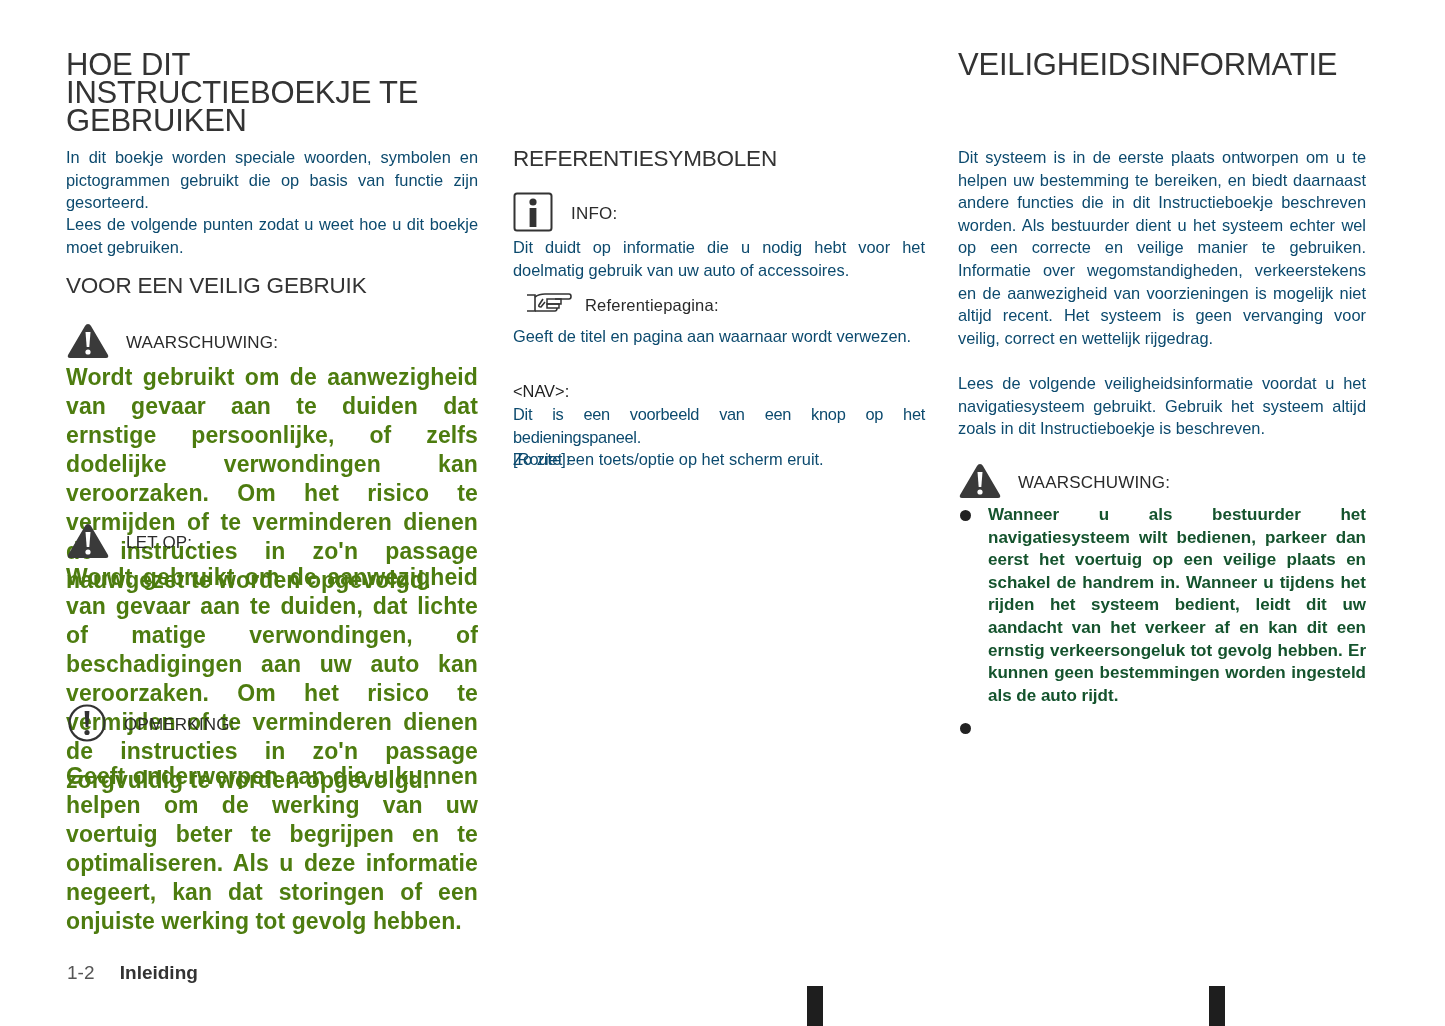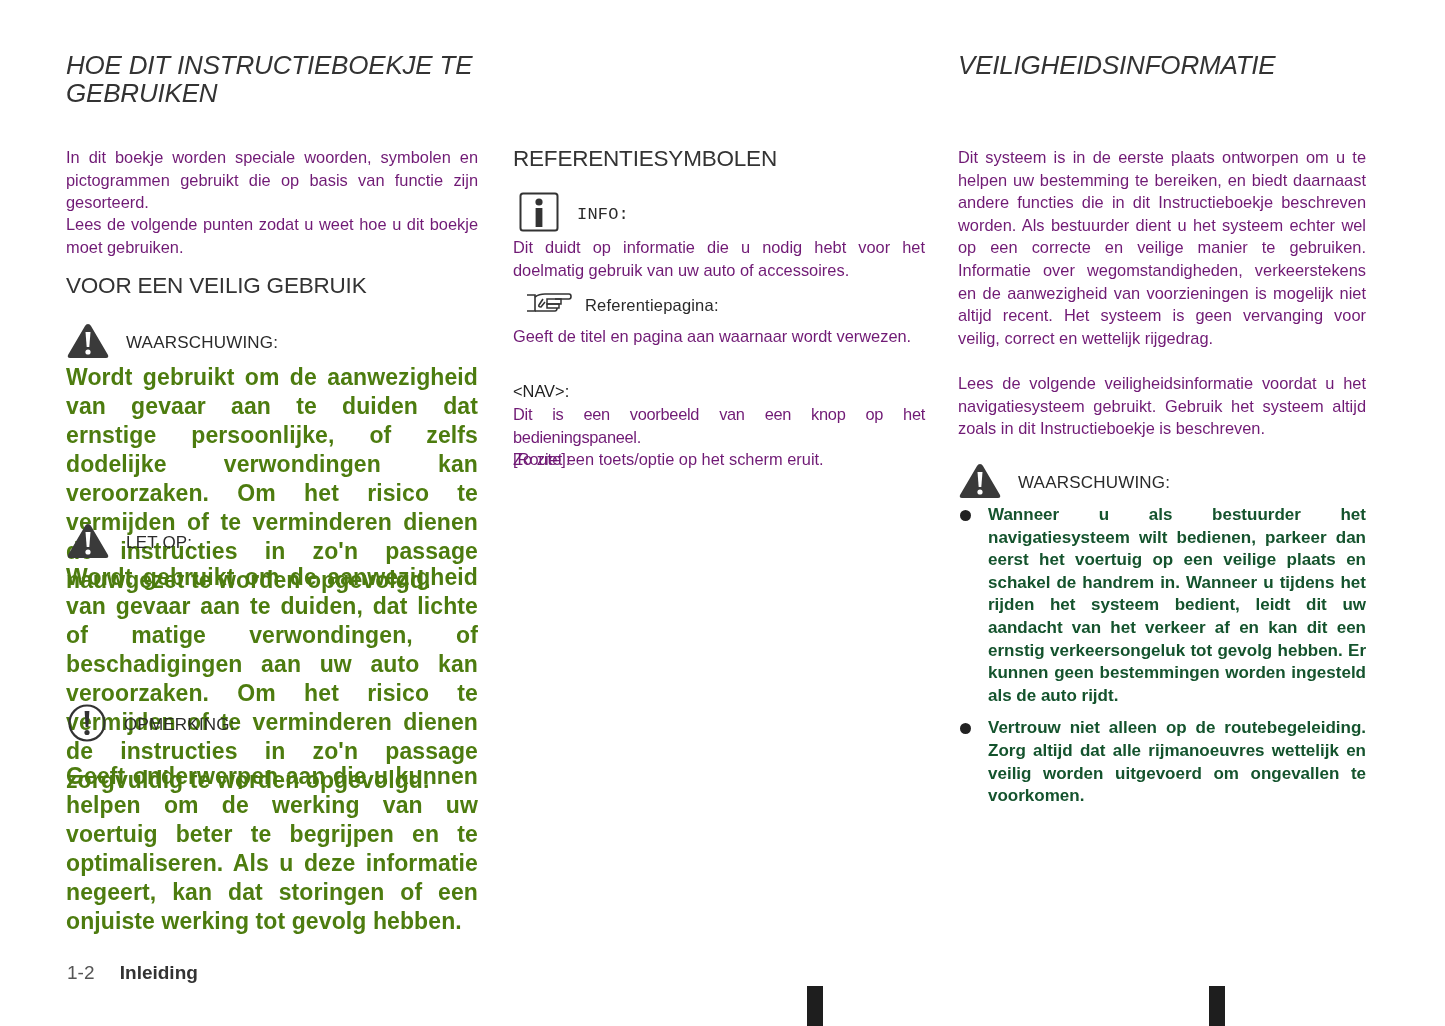--- a/index.html
+++ b/index.html
@@ -6,30 +6,30 @@
   body {
     width: 1445px; height: 1026px; position: relative; overflow: hidden;
     font-family: "Liberation Sans", sans-serif; color: #2a2a2a;
   }
   .col { position: absolute; top: 0; width: 414px; }
   .col1 { left: 66px; }
   .col2 { left: 513px; }
   .col3 { left: 958px; }
 
   .h1 {
-    position: absolute; font-size: 26px; line-height: 28px; font-weight: normal;
-    color: #333; letter-spacing: -0.2px; margin: 0; text-transform: uppercase; font-style: italic;
+    position: absolute; font-size: 31px; line-height: 28px; font-weight: normal;
+    color: #333; letter-spacing: -0.2px; margin: 0; text-transform: uppercase;
   }
   .h2 {
     position: absolute; font-size: 22.5px; line-height: 26px; font-weight: normal;
     color: #333; margin: 0; letter-spacing: -0.2px;
   }
   .p {
     position: absolute; font-size: 16.4px; line-height: 22.6px; margin: 0;
-    text-align: justify; color: #701a75; width: 412px; font-weight: normal;
+    text-align: justify; color: #0c4a6e; width: 412px; font-weight: normal;
   }
   .b {
     position: absolute; font-size: 23px; line-height: 29px; margin: 0;
     text-align: justify; color: #4d7c0f; width: 412px; font-weight: bold;
     letter-spacing: 0.1px;
   }
   .note-head { position: absolute; display: flex; align-items: center; }
   .note-head .lbl { font-size: 17px; color: #2a2a2a; margin-left: 16px; letter-spacing: 0.2px; }
   .icon { display: inline-block; }
   .bullet-list { position: absolute; left: 0; width: 412px; margin: 0; padding: 0; list-style: none; }
@@ -86,21 +86,21 @@
       </svg>
     </span>
     <span class="lbl">OPMERKING:</span>
   </div>
   <p class="b" style="top:762px;">Geeft onderwerpen aan die u kunnen helpen om de werking van uw voertuig beter te begrijpen en te optimaliseren. Als u deze informatie negeert, kan dat storingen of een onjuiste werking tot gevolg hebben.</p>
 </div>
 
 <div class="col col2">
   <h2 class="h2" style="top:146px;">REFERENTIESYMBOLEN</h2>
 
-  <div class="note-head" style="top:192px; left:6px;font-family:Liberation Mono, monospace;">
+  <div class="note-head" style="top:192px; left:0;">
     <span class="icon">
       <svg width="40" height="40" viewBox="0 0 40 40">
         <rect x="1.5" y="1.5" width="37" height="37" rx="2.5" fill="none" stroke="#333" stroke-width="2"></rect>
         <circle cx="20" cy="10" r="3.6" fill="#333"></circle>
         <rect x="16.6" y="16" width="6.8" height="19" fill="#333"></rect>
       </svg>
     </span>
     <span class="lbl" style="margin-left:18px;">INFO:</span>
   </div>
   <p class="p" style="top:236px;">Dit duidt op informatie die u nodig hebt voor het doelmatig gebruik van uw auto of accessoires.</p>
@@ -142,21 +142,20 @@
     <span class="lbl">WAARSCHUWING:</span>
   </div>
 
   <ul class="bullet-list" style="top:504px; width:408px;">
     <li class="bullet-item">
       <span class="dot"></span>
       <span>Wanneer u als bestuurder het navigatiesysteem wilt bedienen, parkeer dan eerst het voertuig op een veilige plaats en schakel de handrem in. Wanneer u tijdens het rijden het systeem bedient, leidt dit uw aandacht van het verkeer af en kan dit een ernstig verkeersongeluk tot gevolg hebben. Er kunnen geen bestemmingen worden ingesteld als de auto rijdt.</span>
     </li>
     <li class="bullet-item">
       <span class="dot"></span>
-      <span>Vertrouw niet alleen op de routebegeleiding. Zorg altijd dat alle rijmanoeuvres wettelijk en veilig worden uitgevoerd om ongevallen te voorkomen.</span>
     </li>
   </ul>
 </div>
 
 <div class="footer">
   <span class="num">1-2</span>
   <span class="sec">Inleiding</span>
 </div>
 <div class="marker" style="left:807px;"></div>
 <div class="marker" style="left:1209px;"></div>

